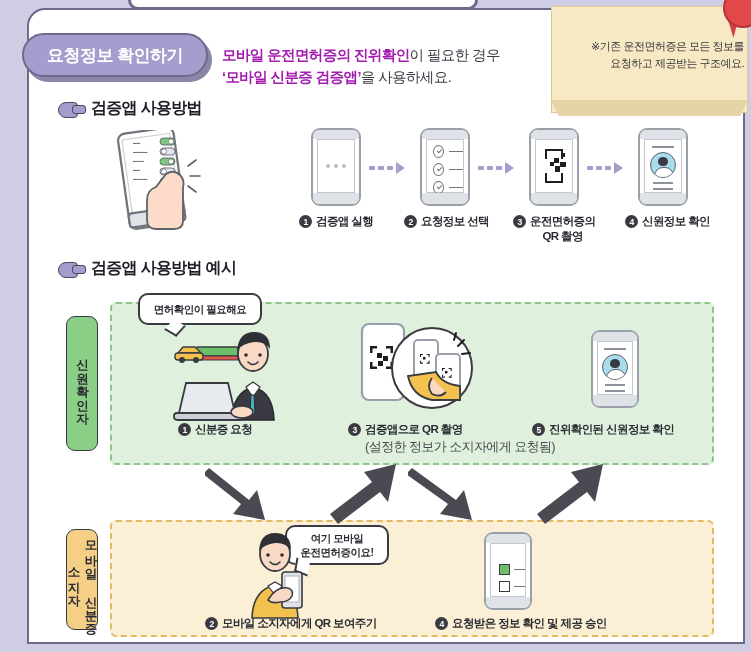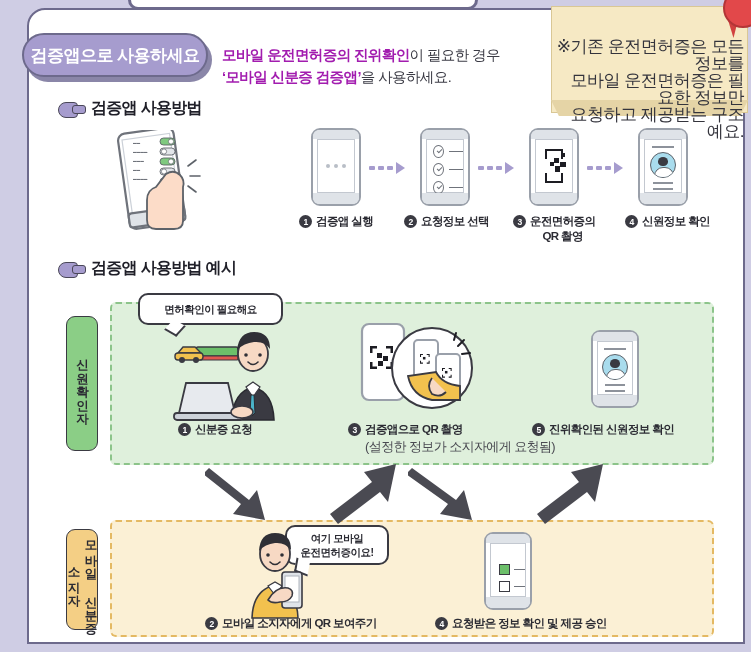--- a/index.html
+++ b/index.html
@@ -54,21 +54,21 @@
     background:#f6e9c4;border:1px solid #d9c795;
     box-sizing:border-box;
   }
   #note-fold{
     position:absolute;left:551px;top:100px;width:197px;height:16px;
     background:#e5d4a6;
     clip-path:polygon(0 0,100% 0,96% 100%,4% 100%);
   }
   #note-text{
     position:absolute;left:556px;top:38px;width:188px;
-    text-align:right;font-size:17px;line-height:17px;
+    text-align:right;font-size:11px;line-height:17px;
     color:#34343c;letter-spacing:-.5px;
   }
   #pin{
     position:absolute;left:723px;top:-12px;width:36px;height:36px;
     border-radius:50%;background:#e2484a;border:2px solid #b33537;
   }
   #pin-stem{
     position:absolute;left:728px;top:20px;width:10px;height:18px;
     background:#d1413f;clip-path:polygon(0 0,100% 0,55% 100%);
   }
@@ -211,33 +211,32 @@
 </head>
 <body>
 
 <div id="notch"></div>
 <div id="notch-inner"></div>
 
 <div id="card"></div>
 
 <div id="badge-shadow"></div>
 <div id="badge">
-  <span>검증앱으로 사용하세요</span>
+  <span>요청정보 확인하기</span>
 </div>
 
 <div id="subtitle">
   <div><span class="b">모바일 운전면허증의 진위확인</span><span>이 필요한 경우</span></div>
   <div><span class="b">‘모바일 신분증 검증앱’</span><span>을 사용하세요.</span></div>
 </div>
 
 <div id="note"></div>
 <div id="note-fold"></div>
 <div id="note-text">
   <div>※기존 운전면허증은 모든 정보를</div>
-  <div>모바일 운전면허증은 필요한 정보만</div>
   <div>요청하고 제공받는 구조예요.</div>
 </div>
 <div id="pin-stem"></div>
 <div id="pin"></div>
 
 <div class="sec-head" style="left:58px;top:98px;">
   <div class="hand">
     <div class="palm"></div>
       <div class="finger"></div>
   </div>
@@ -398,21 +397,21 @@
 <div class="vtab" id="tab-green">
   <span>신원확인자</span>
 </div>
 <div class="vtab" id="tab-orange">
   <span style="display:block;">
     <span style="display:block;">모바일 신분증</span>
     <span style="display:block;">소지자</span>
   </span>
 </div>
 
-<div class="bubble" style="left:138px;top:293px;width:145px;height:32px;">
+<div class="bubble" style="left:138px;top:293px;width:124px;height:32px;">
   <span>면허확인이 필요해요</span>
   <span class="tail" style="left:28px;top:26px;transform:rotate(30deg) skewX(-12deg);"></span>
 </div>
 
 <div class="person" style="left:172px;top:325px;width:130px;height:102px;">
   <svg width="130" height="102" viewBox="0 0 130 102">
 
     <rect x="24" y="22" width="42" height="9" rx="2" fill="#6cbf6a" stroke="#3a3a42" stroke-width="1.4"></rect>
     <rect x="24" y="31" width="42" height="4" rx="1" fill="#e0574f" stroke="#3a3a42" stroke-width="1.2"></rect>
     <g>

